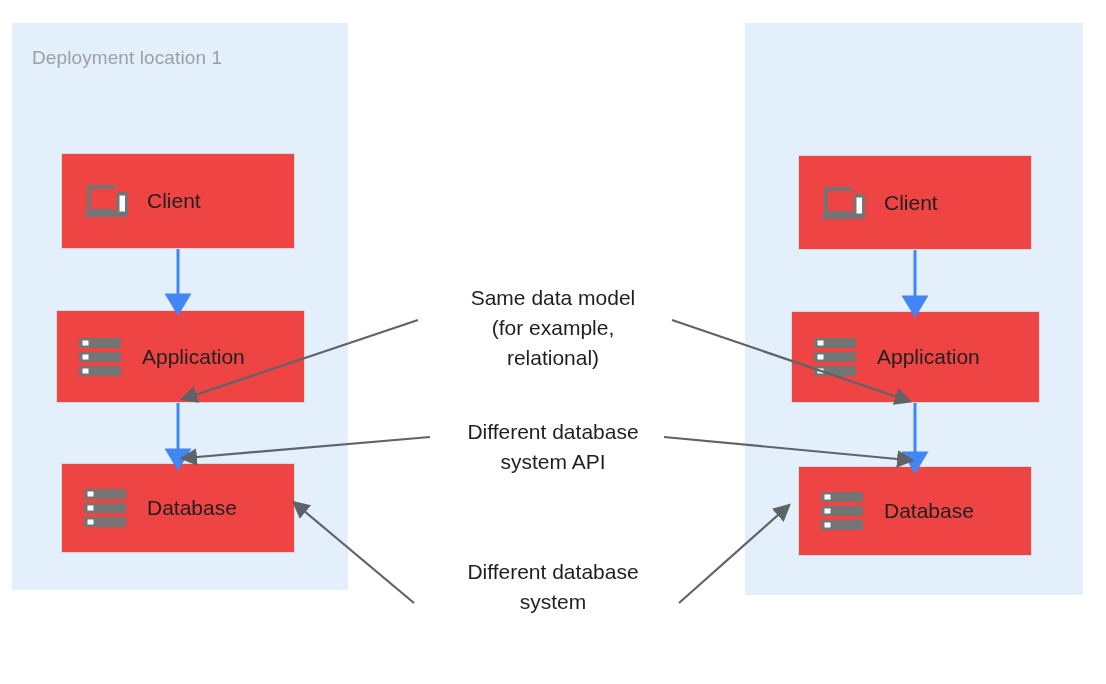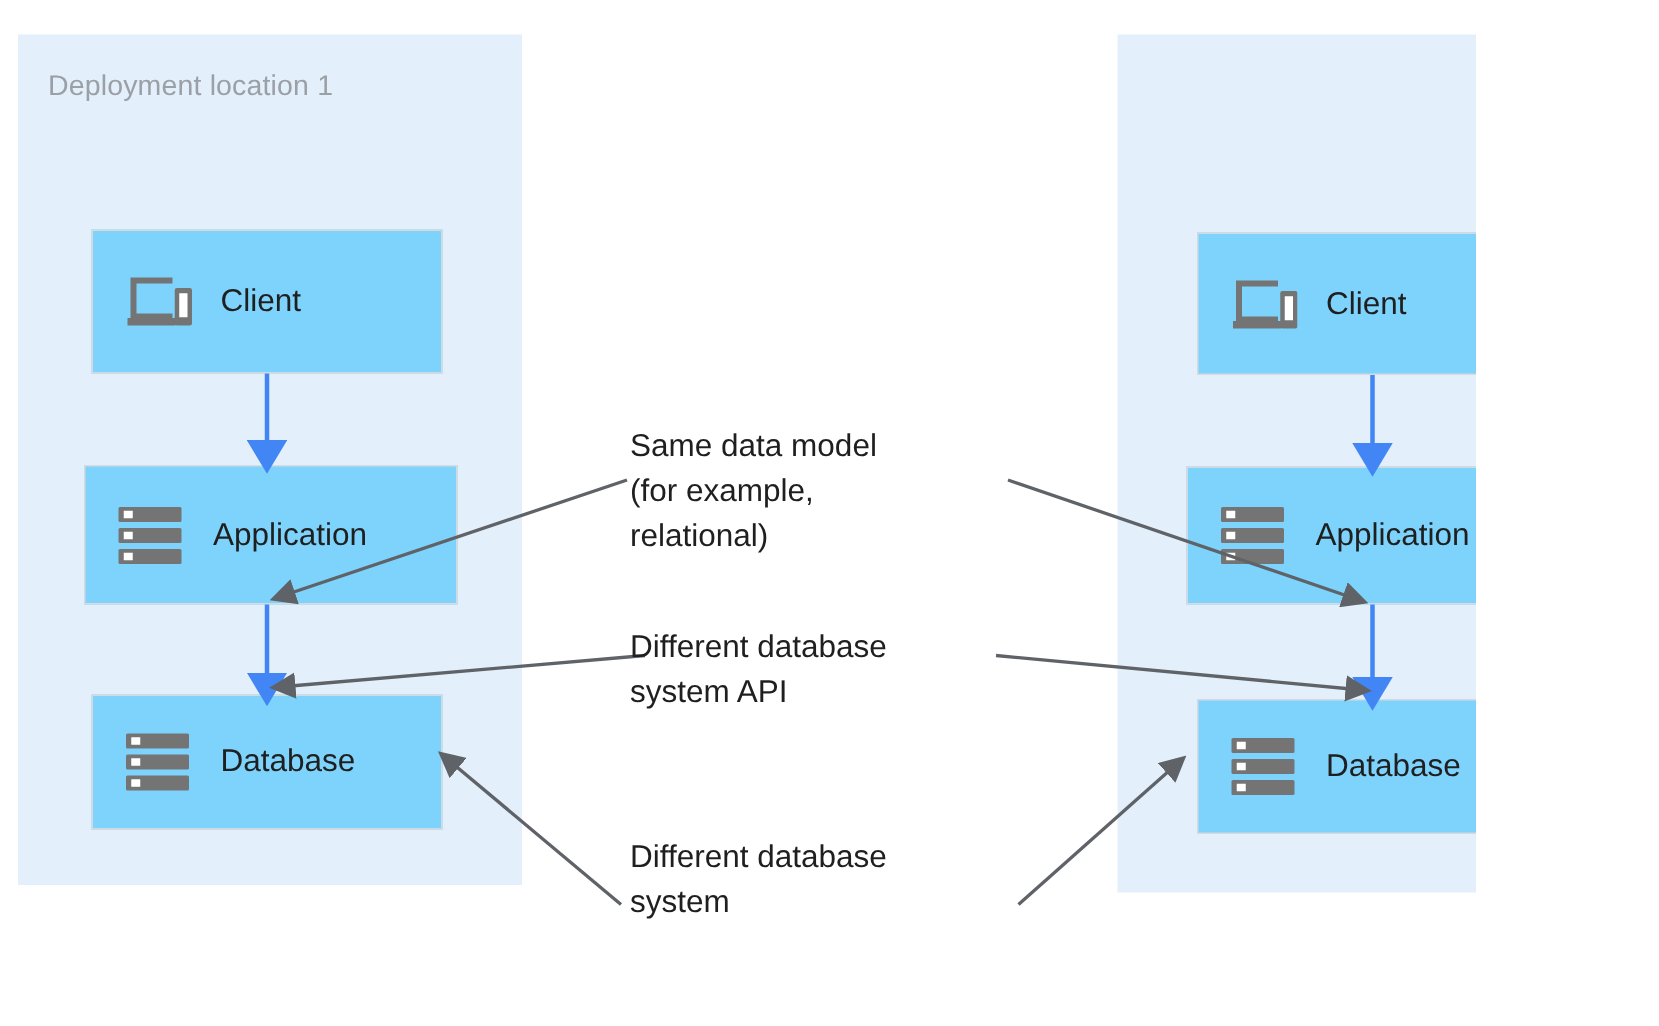--- a/index.html
+++ b/index.html
@@ -2,21 +2,21 @@
 <html><head>
 <meta charset="utf-8">
 <style>
   html, body {
     margin: 0;
     padding: 0;
     background: #ffffff;
   }
   #canvas {
     position: relative;
-    width: 984px;
+    width: 1106px;
     height: 684px;
     background: #ffffff;
     font-family: "Liberation Sans", sans-serif;
     overflow: hidden;
   }
 
   
   .zone {
     position: absolute;
     background: #e3effb;
@@ -25,21 +25,21 @@
     position: absolute;
     font-size: 19px;
     color: #9aa0a6;
     letter-spacing: 0.1px;
     white-space: nowrap;
   }
 
   
   .node {
     position: absolute;
-    background: #7dd3fc;
+    background: #ef4444;
     border: 1px solid #d6d9dd;
     box-sizing: border-box;
     display: flex;
     align-items: center;
   }
   .node-icon {
     flex: 0 0 auto;
     margin-left: 17px;
     width: 54px;
     height: 44px;
@@ -60,20 +60,21 @@
     left: 0;
     top: 0;
     width: 1106px;
     height: 684px;
     pointer-events: none;
   }
 
   
   .annotation {
     position: absolute;
+    text-align: center;
     font-size: 21px;
     line-height: 30px;
     color: #1f1f1f;
     white-space: pre-line;
   }
 </style>
 </head>
 <body>
 
 <div id="canvas">

